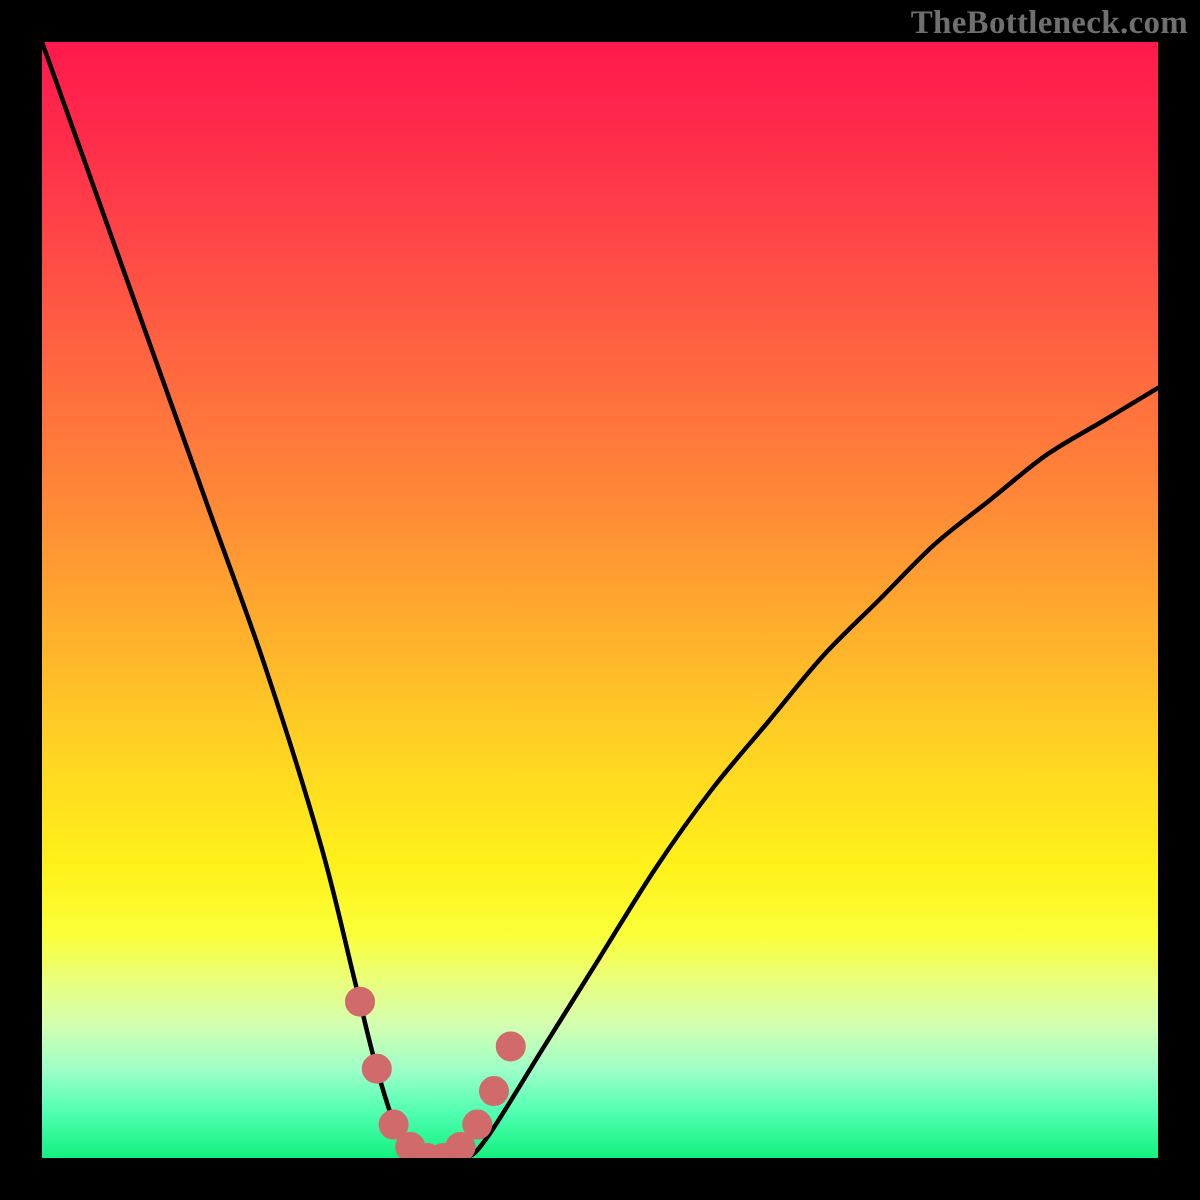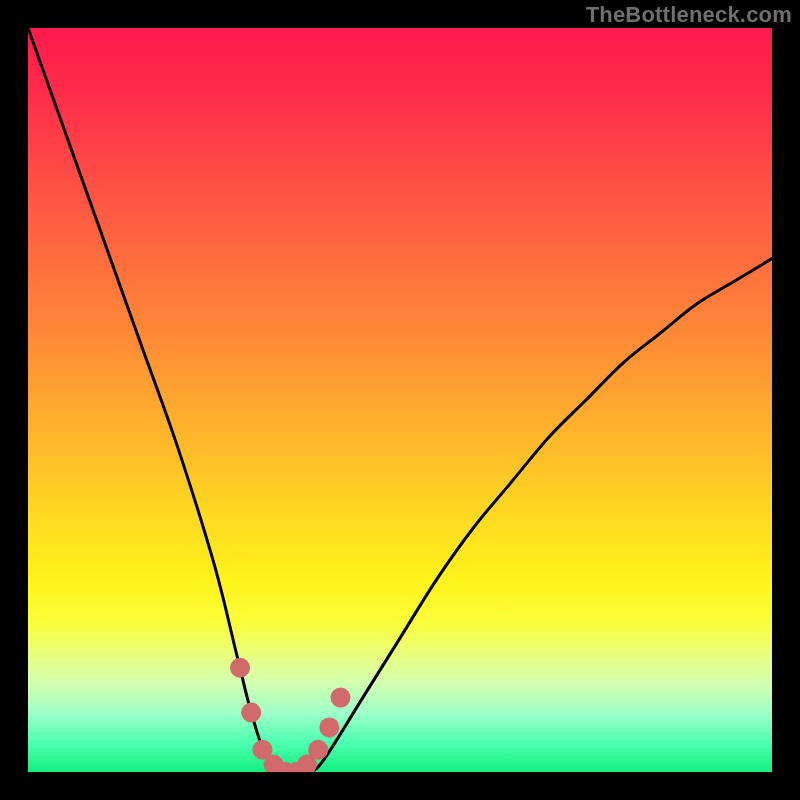--- a/index.html
+++ b/index.html
@@ -11,20 +11,21 @@
     overflow: hidden;
     font-family: Arial, Helvetica, sans-serif;
   }
   .frame {
     position: absolute;
     left: 0;
     top: 0;
     width: 800px;
     height: 800px;
     background: #000;
+    font-family: Liberation Serif, serif;
   }
   .plot {
     position: absolute;
     left: 28px;
     top: 28px;
     width: 744px;
     height: 744px;
     background: linear-gradient(to bottom,
       #ff1a4d 0%,
       #ff2a4a 8%,

